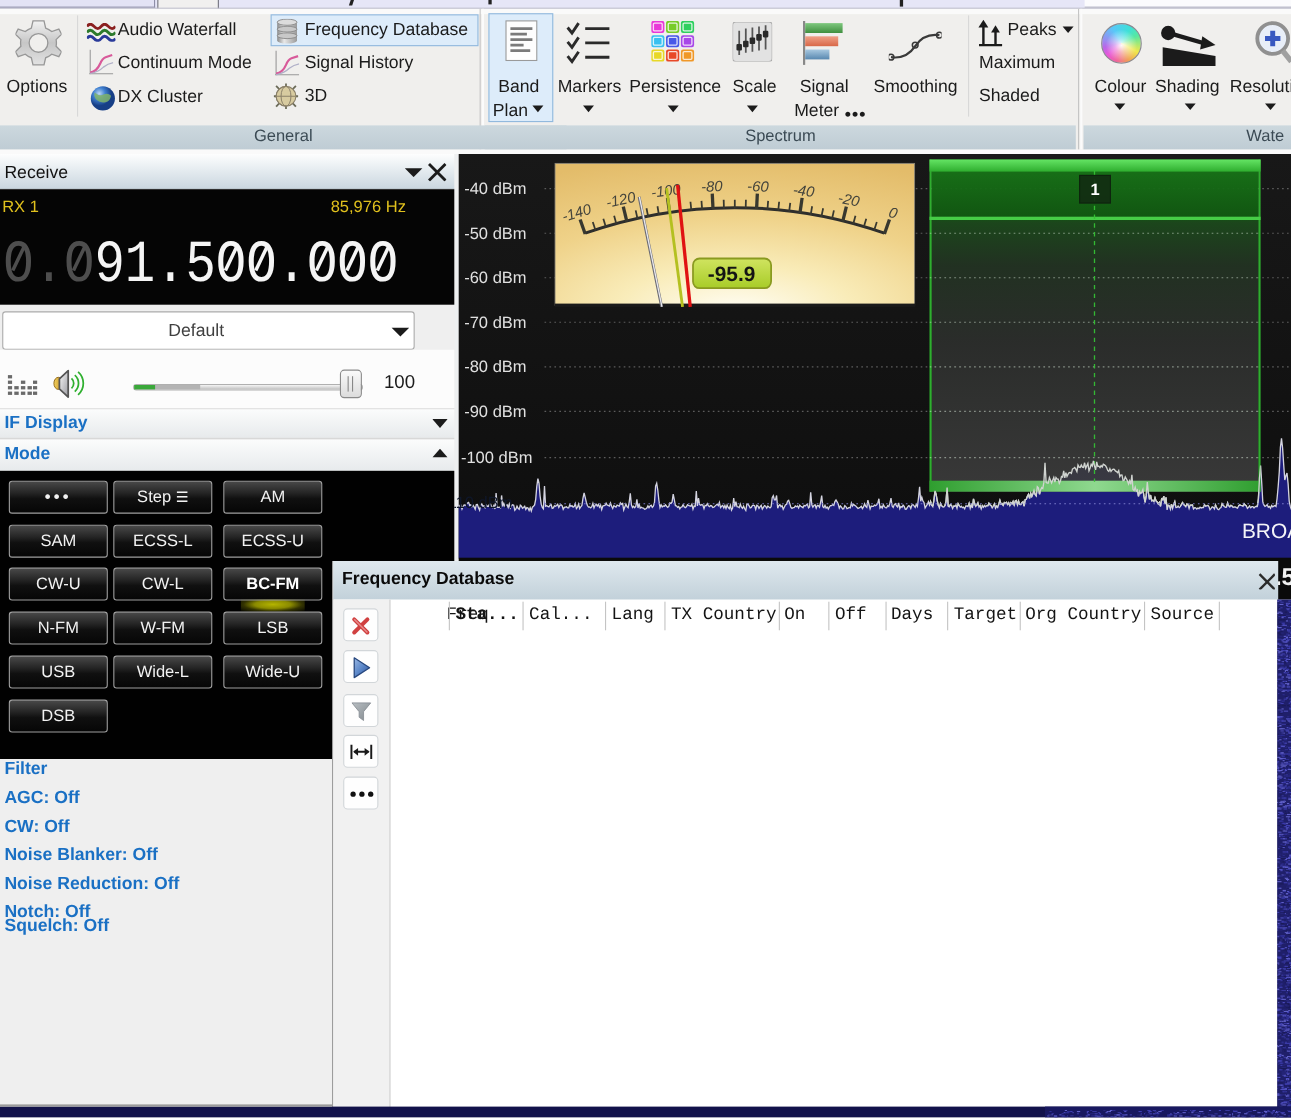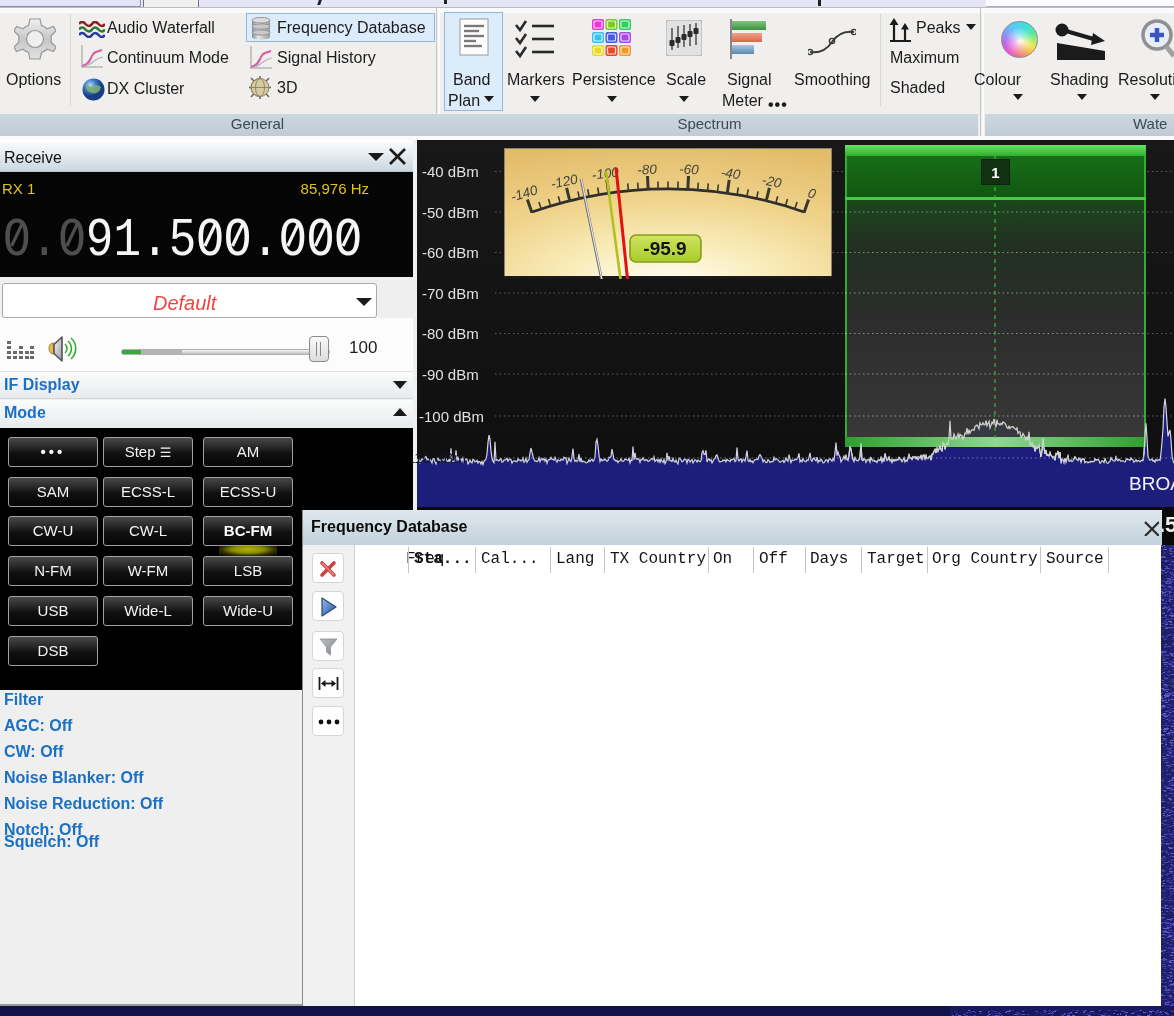--- a/index.html
+++ b/index.html
@@ -237,21 +237,21 @@
 <div class="dd" style="left:966px;top:24px;"></div>
 <div class="abs ribtxt" style="left:890px;top:49px;">Maximum</div>
 <div class="abs ribtxt" style="left:890px;top:79px;">Shaded</div>
 
 <div class="abs" style="left:980px;top:8px;width:1px;height:128px;background:#c5c5c5;"></div>
 <div class="abs" style="left:982px;top:8px;width:2px;height:128px;background:#fbfbfb;"></div>
 
 <div class="abs" style="left:1001px;top:21px;width:37px;height:37px;border-radius:50%;border:1px solid #8a8a92;
  background:radial-gradient(circle at 50% 55%, rgba(255,255,255,0.95) 0%, rgba(255,255,255,0.5) 22%, rgba(255,255,255,0) 55%),
  conic-gradient(from -80deg, #9a8af0, #58c8f8 14%, #3ee0d8 30%, #58e8a0 40%, #f0e84a 55%, #f0a058 66%, #f06898 76%, #e858d8 86%, #b868e8 94%, #9a8af0);"></div>
-<div class="abs ribtxt" style="left:974px;top:71px;text-align:right;">Colour</div>
+<div class="abs ribtxt" style="left:995px;top:71px;text-align:right;">Colour</div>
 <div class="dd" style="left:1013px;top:94px;"></div>
 
 <svg class="abs" style="left:1055px;top:23px;" width="52" height="38" viewBox="0 0 52 38">
  <circle cx="7" cy="7" r="6.5" fill="#1b1b1b"></circle>
  <line x1="11" y1="8" x2="42" y2="17" stroke="#1b1b1b" stroke-width="4"></line>
  <path d="M38 10 l12 8 -14 4 z" fill="#1b1b1b"></path>
  <path d="M2 37 L50 37 50 28 2 20 z" fill="#1b1b1b"></path>
 </svg>
 <div class="abs ribtxt" style="left:1050px;top:71px;">Shading</div>
 <div class="dd" style="left:1077px;top:94px;"></div>
@@ -1925,21 +1925,21 @@
       <line x1="66.8" y1="74" x2="77.2" y2="52" stroke="#4e4e4e" stroke-width="3.2"></line>
       <line x1="204.9" y1="74" x2="215.3" y2="52" stroke="#f5f5f5" stroke-width="3.2"></line>
       <line x1="232.5" y1="74" x2="242.9" y2="52" stroke="#f5f5f5" stroke-width="3.2"></line>
       <line x1="287.7" y1="74" x2="298.1" y2="52" stroke="#f5f5f5" stroke-width="3.2"></line>
       <line x1="315.4" y1="74" x2="325.8" y2="52" stroke="#f5f5f5" stroke-width="3.2"></line>
       <line x1="343.0" y1="74" x2="353.4" y2="52" stroke="#f5f5f5" stroke-width="3.2"></line>
     </svg>
 </div>
 
 <div class="abs" style="left:2px;top:283px;width:375px;height:35px;background:#fff;border:1px solid #ababab;border-radius:3px;">
- <div class="abs" style="left:150px;top:8px;font-size:20px;color:#ef4444;font-style:italic;">Default</div>
+ <div class="abs" style="left:150px;top:8px;font-size:16px;color:#404040;">Default</div>
  <svg class="abs" style="left:352px;top:13px;" width="18" height="10">
       <path d="M1 1 l8 8 8 -8 z" fill="#1b1b1b"></path>
     </svg>
 </div>
 
 <div class="abs" style="left:0;top:318px;width:413px;height:53px;background:#fcfcfc;">
  <svg class="abs" style="left:7px;top:21px;" width="27" height="22" viewBox="0 0 27 22">
   <g fill="#6a6a6a">
    <rect x="0" y="2" width="4" height="3"></rect>
         <rect x="0" y="7" width="4" height="3"></rect>

